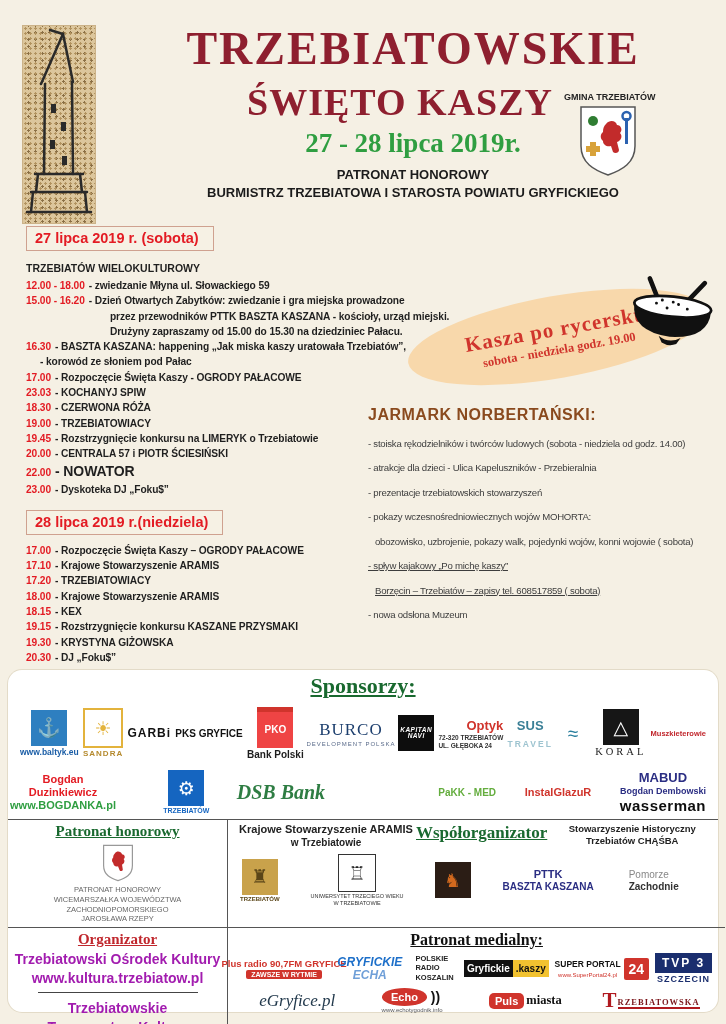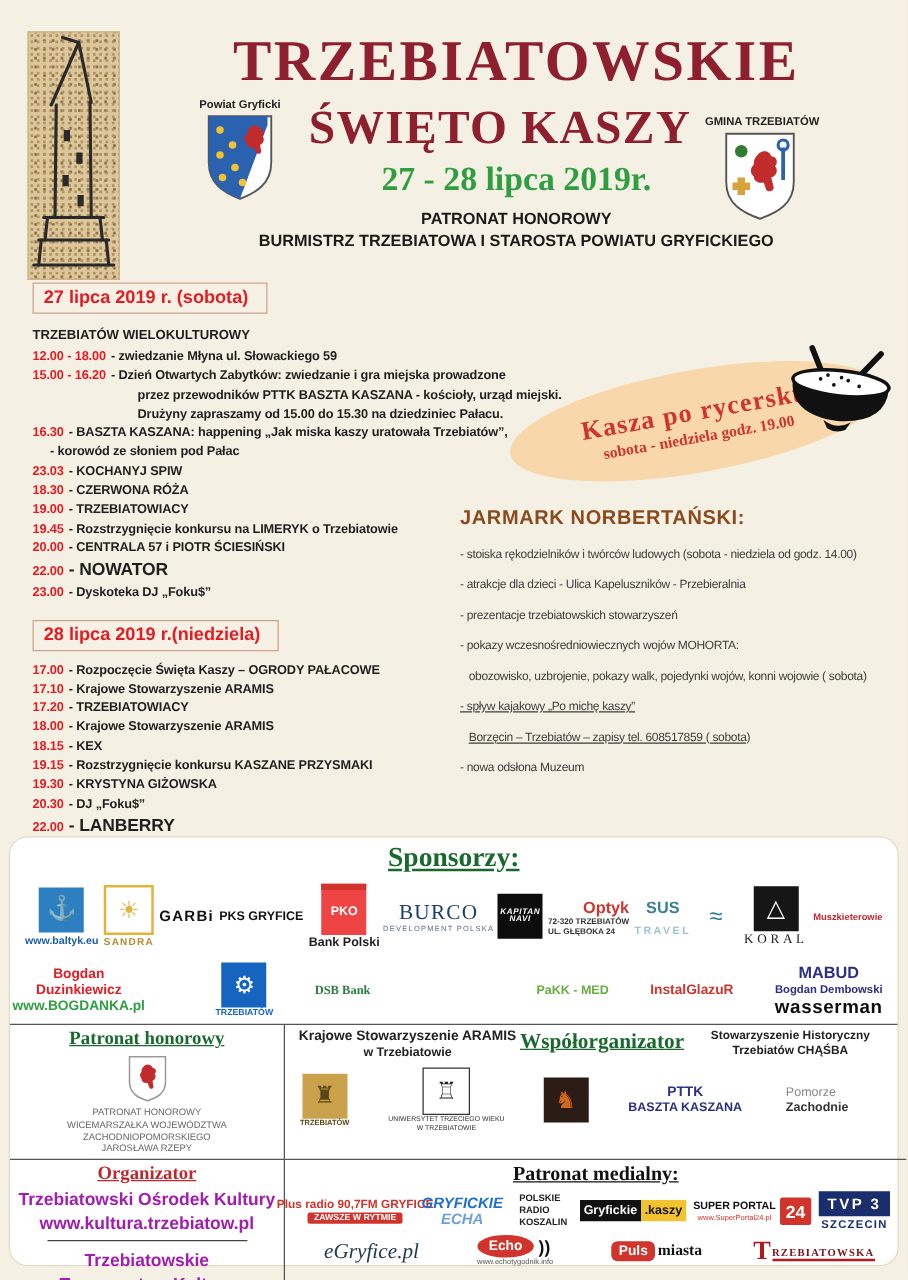--- a/index.html
+++ b/index.html
@@ -107,21 +107,21 @@
   .c-optyk .chip-sub{grid-column:1/3;font-size:6.5px;font-weight:bold;color:#333;}
   .c-sus{display:grid;grid-template-columns:auto auto;column-gap:2px;align-items:center;}
   .c-sus .chip-label{grid-area:1/1;color:#3a7f96;font-size:13px;font-weight:900;}
   .c-sus .chip-sub{grid-area:2/1;color:#9ec4d0;font-size:8.5px;letter-spacing:2px;font-weight:bold;}
   .c-sus .chip-icon{grid-area:1/2/3/3;}
   .c-koral .chip-label{font-family:"Liberation Serif",serif;letter-spacing:3px;font-size:10.5px;color:#222;font-weight:normal;}
   .c-musz .chip-label{font-size:7.5px;color:#c1272d;font-weight:900;}
   .c-bogdanka .chip-label{color:#e31b23;font-size:11px;font-weight:900;white-space:normal;max-width:86px;line-height:1.1;}
   .c-bogdanka .chip-label2{color:#2f9e41;font-size:11px;font-weight:900;}
   .c-zdz .chip-sub{color:#1565c0;font-size:7px;font-weight:bold;}
-  .c-dsb .chip-label{font-family:"Liberation Serif",serif;font-weight:bold;color:#2e7d43;font-size:10px;}
+  .c-dsb .chip-label{font-family:"Liberation Serif",serif;font-style:italic;font-weight:bold;color:#2e7d43;font-size:20px;}
   .c-pakk .chip-label{color:#64ad3e;font-size:10px;font-weight:900;text-align:right;}
   .c-instal .chip-label{color:#d0342c;font-size:11px;font-weight:900;}
   .c-mabud .chip-label{color:#2b2e83;font-size:13px;font-weight:900;}
   .c-mabud .chip-label2{color:#2b2e83;font-size:9px;font-weight:bold;}
   .c-mabud .chip-sub{color:#0d0d0d;font-size:15px;font-weight:700;letter-spacing:0.5px;}
   .c-trzeb-logo .chip-sub{font-size:6px;color:#5a4518;font-weight:bold;}
   .c-uni .chip-icon{border:1px solid #333;}
   .c-uni .chip-sub{font-size:5.5px;color:#333;}
   .c-pttk .chip-label{color:#2b2e83;font-size:11px;font-weight:900;}
   .c-pttk .chip-label2{color:#2b2e83;font-size:10px;font-weight:900;}
@@ -189,36 +189,20 @@
       </g>
     </svg>
   </div>
 
   <div class="htitle1">TRZEBIATOWSKIE</div>
   <div class="htitle2">ŚWIĘTO KASZY</div>
   <div class="hdate">27 - 28 lipca 2019r.</div>
   <div class="hpat1">PATRONAT HONOROWY</div>
   <div class="hpat2">BURMISTRZ TRZEBIATOWA I STAROSTA POWIATU GRYFICKIEGO</div>
 
-  <div class="crest crest-left">
-    <div class="crest-label">Powiat Gryficki</div>
-    <svg width="56" height="72" viewBox="0 0 56 72">
-      <path d="M3 3 H53 V40 C53 57 41 64 28 69 C15 64 3 57 3 40 Z" fill="#ffffff" stroke="#555" stroke-width="1.5"></path>
-      <path d="M3 3 V40 C3 57 15 64 28 69 L50 10 L50 3 Z" fill="#2b62b0"></path>
-      <g fill="#f2c230">
-        <circle cx="12" cy="14" r="3"></circle>
-          <circle cx="22" cy="26" r="3"></circle>
-          <circle cx="12" cy="34" r="3"></circle>
-        <circle cx="24" cy="44" r="3"></circle>
-          <circle cx="14" cy="52" r="3"></circle>
-          <circle cx="30" cy="56" r="3"></circle>
-      </g>
-      <path d="M44 8 c3 -3 7 -2 8 1 c3 0 4 4 2 6 c2 2 1 6 -2 7 l1 5 c0 2 -3 3 -4 1 l-2 -4 c-3 1 -6 -1 -6 -4 c-2 -2 -2 -6 1 -7 c0 -3 1 -4 2 -5 z" fill="#c22b2b" transform="translate(-8 4)"></path>
-    </svg>
-  </div>
 
   <div class="crest crest-right">
     <div class="crest-label">GMINA TRZEBIATÓW</div>
     <svg width="60" height="74" viewBox="0 0 60 74">
       <path d="M3 3 H57 V42 C57 59 44 66 30 71 C16 66 3 59 3 42 Z" fill="#ffffff" stroke="#555" stroke-width="1.5"></path>
       <circle cx="15" cy="17" r="5" fill="#2f7d32"></circle>
       <rect x="12" y="38" width="6" height="14" fill="#d8a23a"></rect>
         <rect x="8" y="42" width="14" height="6" fill="#d8a23a"></rect>
       <rect x="47" y="14" width="3" height="26" fill="#2b62b0"></rect>
       <circle cx="48.5" cy="12" r="4" fill="none" stroke="#2b62b0" stroke-width="2.5"></circle>
@@ -237,20 +221,21 @@
         <div class="prog-line"><span class="ptime">15.00 - 16.20</span><span class="ptxt">- Dzień Otwartych Zabytków: zwiedzanie i gra miejska prowadzone</span></div>
 
         <div class="prog-line ind1"><span class="ptxt">przez przewodników PTTK BASZTA KASZANA - kościoły, urząd miejski.</span></div>
 
         <div class="prog-line ind1"><span class="ptxt">Drużyny zapraszamy od 15.00 do 15.30 na dziedziniec Pałacu.</span></div>
 
         <div class="prog-line"><span class="ptime">16.30</span><span class="ptxt">- BASZTA KASZANA: happening „Jak miska kaszy uratowała Trzebiatów”,</span></div>
 
         <div class="prog-line ind2"><span class="ptxt">- korowód ze słoniem pod Pałac</span></div>
 
+        <div class="prog-line"><span class="ptime">17.00</span><span class="ptxt">- Rozpoczęcie Święta Kaszy - OGRODY PAŁACOWE</span></div>
 
         <div class="prog-line"><span class="ptime">23.03</span><span class="ptxt">- KOCHANYJ SPIW</span></div>
 
         <div class="prog-line"><span class="ptime">18.30</span><span class="ptxt">- CZERWONA RÓŻA</span></div>
 
         <div class="prog-line"><span class="ptime">19.00</span><span class="ptxt">- TRZEBIATOWIACY</span></div>
 
         <div class="prog-line"><span class="ptime">19.45</span><span class="ptxt">- Rozstrzygnięcie konkursu na LIMERYK o Trzebiatowie</span></div>
 
         <div class="prog-line"><span class="ptime">20.00</span><span class="ptxt">- CENTRALA 57 i PIOTR ŚCIESIŃSKI</span></div>

